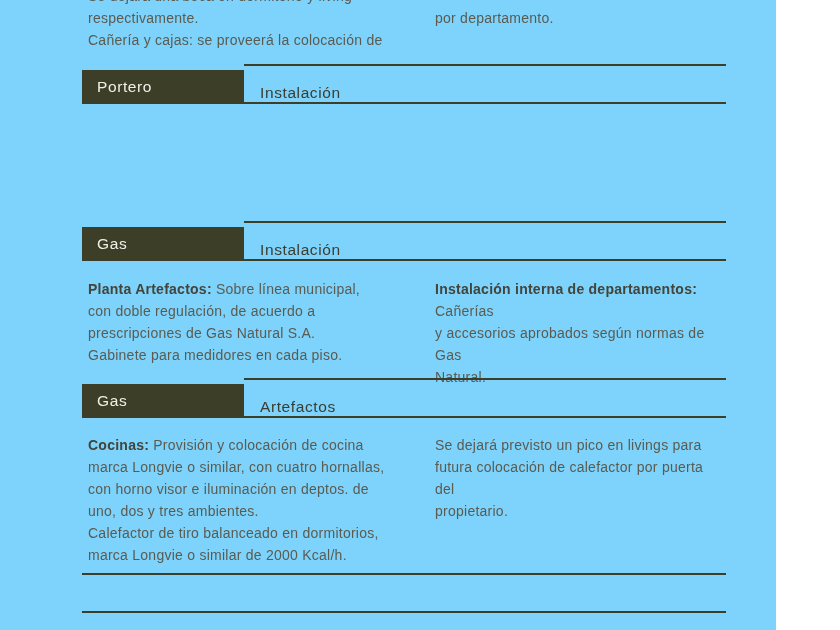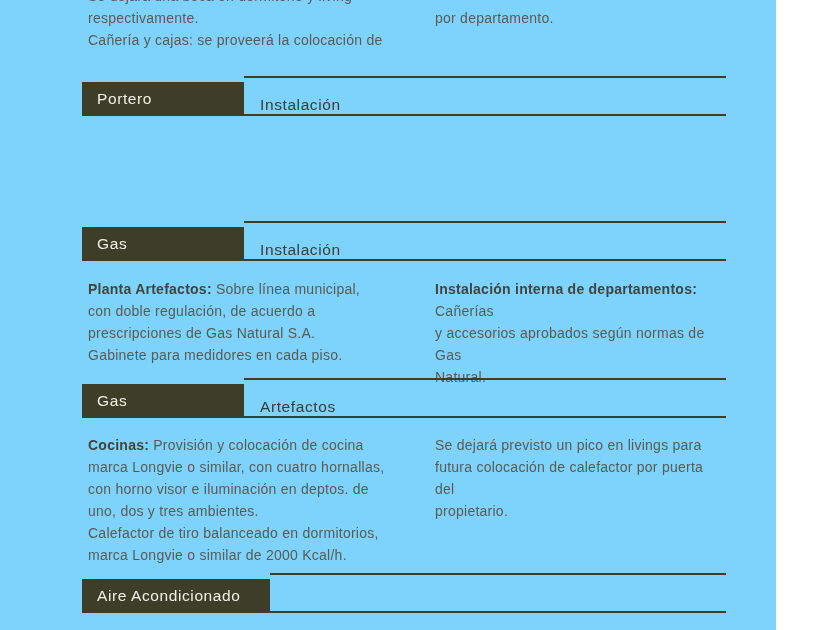--- a/index.html
+++ b/index.html
@@ -73,21 +73,21 @@
 <div class="page">
 
   <div class="row" style="top:-15px">
     <div class="col-l body-text">Se dejará una boca en dormitorio y living
 respectivamente.
 Cañería y cajas: se proveerá la colocación de</div>
     <div class="col-r body-text">
 por departamento.</div>
   </div>
 
-  <div class="hdr" style="top:76px">
+  <div class="hdr" style="top:64px">
     <div class="hdr-box w162">
       <span class="hdr-label">Portero</span>
     </div>
     <div class="hdr-cell">
       <span class="hdr-sublabel">Instalación</span>
     </div>
   </div>
 
 
   <div class="hdr" style="top:221px">
@@ -124,21 +124,18 @@
 con horno visor e iluminación en deptos. de
 uno, dos y tres ambientes.
 Calefactor de tiro balanceado en dormitorios,
 marca Longvie o similar de 2000 Kcal/h.</span></div>
     <div class="col-r body-text">Se dejará previsto un pico en livings para
 futura colocación de calefactor por puerta del
 propietario.</div>
   </div>
 
   <div class="hdr" style="top:573px">
-    <div class="hdr-box w188">
-      <span class="hdr-label">Aire Acondicionado</span>
-    </div>
     <div class="hdr-cell">
       <span class="hdr-sublabel"></span>
     </div>
   </div>
 
 </div>
 
 </body></html>

